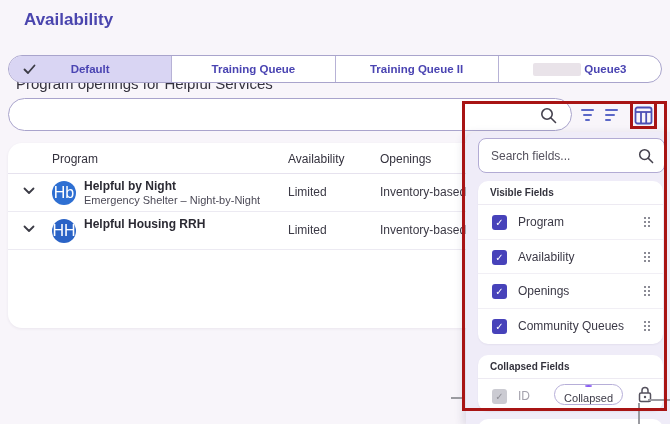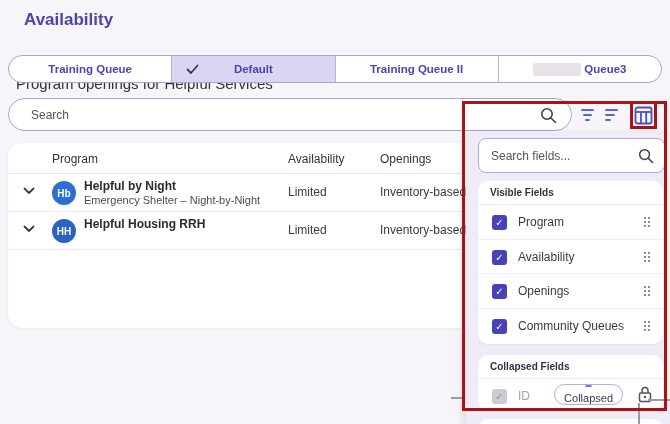--- a/index.html
+++ b/index.html
@@ -43,21 +43,21 @@
 
   
   .table-card { position:absolute; left:8px; top:143px; width:654px; height:185px;
     background:#fff; border-radius:14px; box-shadow:0 1px 3px rgba(50,40,90,.07); }
   .thead { position:relative; height:31px; border-bottom:1px solid #e6e2ee; }
   .th { position:absolute; top:9px; font-size:12px; font-weight:500; color:#34323e; }
   .th-program{left:44px} .th-avail{left:280px} .th-open{left:372px}
   .trow { position:relative; height:38px; border-bottom:1px solid #eceaf2; }
   .row-chevron { position:absolute; left:15px; top:13px; width:16px; height:12px; cursor:pointer; }
   .avatar { position:absolute; left:44px; top:7px; width:24px; height:24px; border-radius:50%;
-    color:#fff; font-size:10px; font-weight:700; display:flex; align-items:center; justify-content:center; }
+    color:#fff; font-size:16px; font-weight:400; display:flex; align-items:center; justify-content:center; }
   .row-name { position:absolute; left:76px; top:5px; font-size:12px; font-weight:700; color:#2b2a33; }
   .row-type { position:absolute; left:76px; top:19.5px; font-size:11px; color:#4c4a57; }
   .cell-avail { position:absolute; left:280px; top:11px; font-size:12px; color:#3b3945; }
   .cell-open  { position:absolute; left:372px; top:11px; font-size:12px; color:#3b3945; }
 
   
   .fields-panel { position:absolute; left:466px; top:132px; width:204px; height:292px;
     background:#efecf8; border-radius:10px 0 0 0; box-shadow:-3px 2px 10px rgba(50,40,90,.14); }
   .panel-search { position:absolute; left:12px; top:6px; width:187px; height:35px;
     background:#fff; border:1px solid #b2abd4; border-radius:8px; }
@@ -96,42 +96,41 @@
   .line-stub { position:absolute; left:451px; top:397px; width:11px; height:1.5px; background:#9a9aa0; z-index:1; }
   svg { display:block; }
 </style>
 </head>
 <body>
 
 <div class="page-title">Availability</div>
 <div class="page-subtitle">Program openings for Helpful Services</div>
 
 <div class="tabbar">
-  <div class="tab">
-    <span>Training Queue</span>
-  </div>
   <div class="tab selected">
     <span class="tab-check">
       <svg width="13" height="11" viewBox="0 0 13 11">
           <polyline points="1.5,5.5 5,9 11.5,1.5" fill="none" stroke="#3c3c46" stroke-width="1.8" stroke-linecap="round" stroke-linejoin="round"></polyline>
         </svg>
     </span>
     <span>Default</span>
   </div>
   <div class="tab">
+    <span>Training Queue</span>
+  </div>
+  <div class="tab">
     <span>Training Queue II</span>
   </div>
   <div class="tab">
     <span class="redaction"></span>
     <span>Queue3</span>
   </div>
 </div>
 
 <div class="search-pill">
-  <input type="text" placeholder="Search" style="">
   <span class="pill-mag">
     <svg width="17" height="17" viewBox="0 0 17 17">
         <circle cx="7" cy="7" r="5.2" fill="none" stroke="#44414d" stroke-width="1.6"></circle>
         <line x1="11" y1="11" x2="15.5" y2="15.5" stroke="#44414d" stroke-width="1.6" stroke-linecap="round"></line>
       </svg>
   </span>
 </div>
 <div class="tb-icon icon-filter">
   <span class="l l1"></span>
     <span class="l l2"></span>

